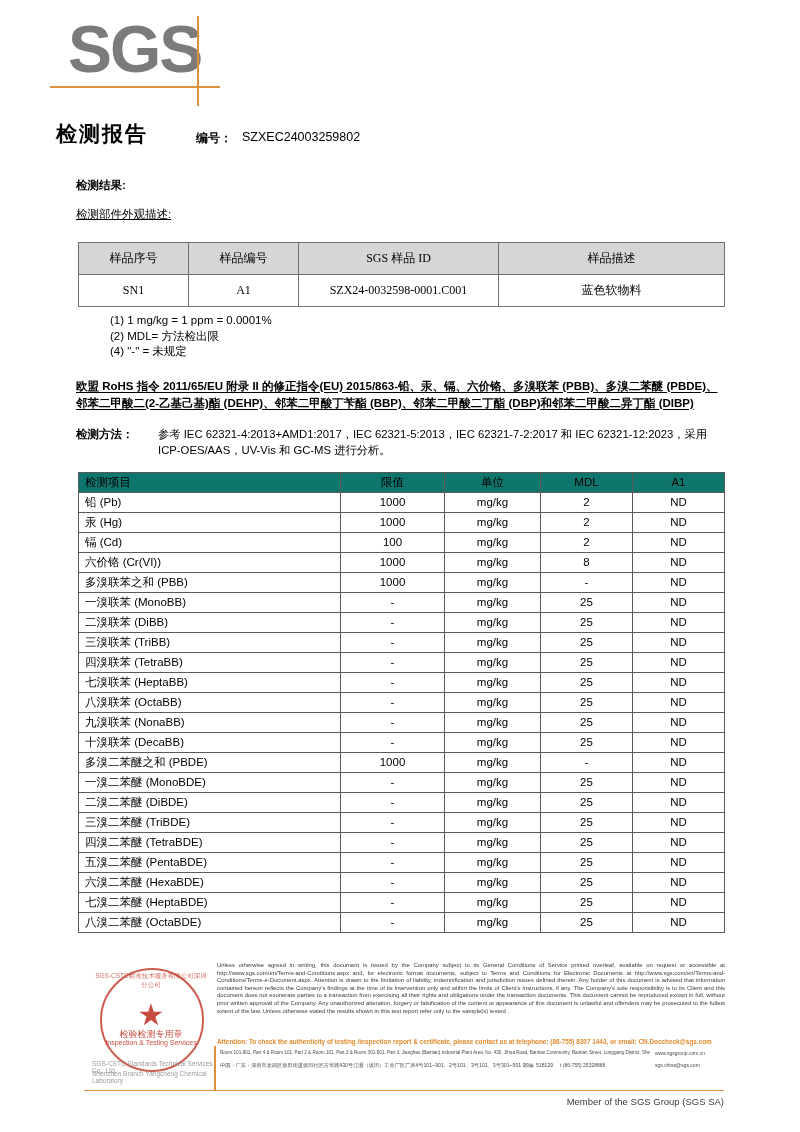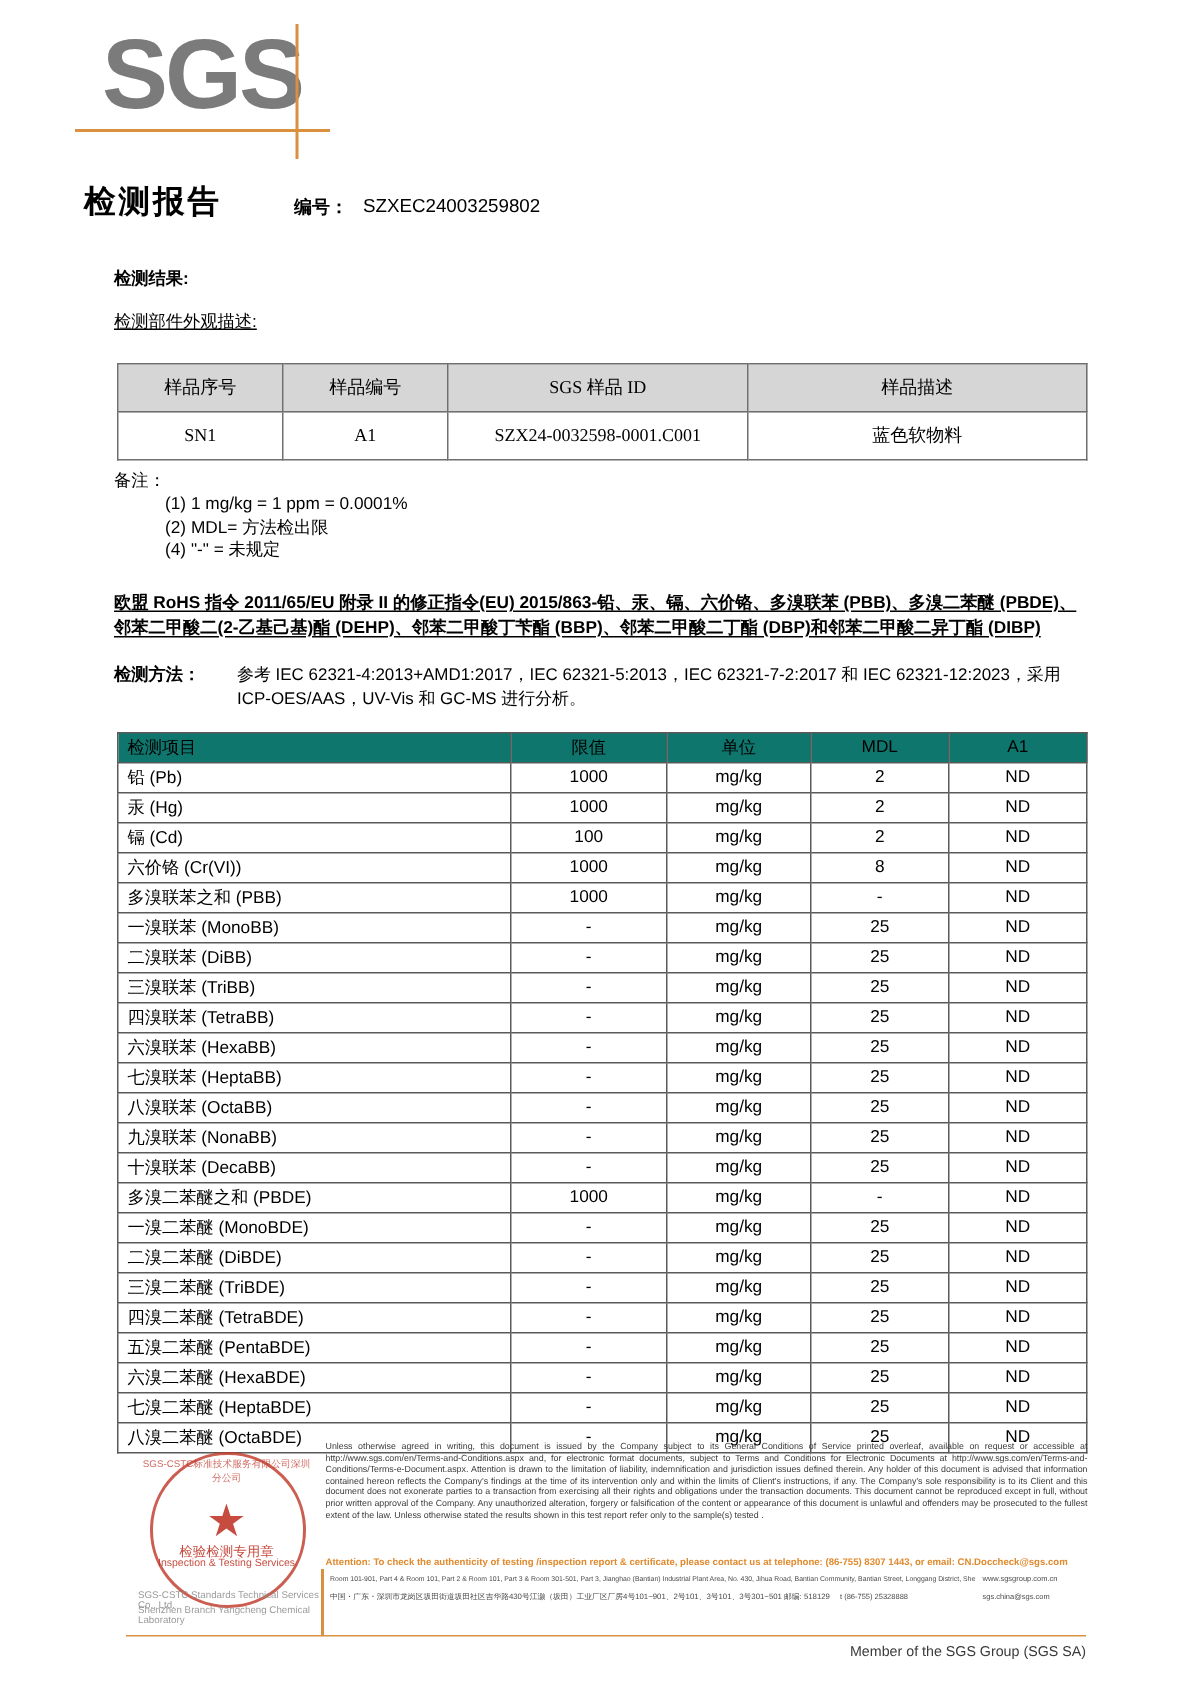--- a/index.html
+++ b/index.html
@@ -359,21 +359,20 @@
       <tr>
         <td>SN1</td>
         <td>A1</td>
         <td>SZX24-0032598-0001.C001</td>
         <td>蓝色软物料</td>
       </tr>
     </tbody>
   </table>
 
   <div class="remarks">
-    <div class="rm-title">备注：</div>
     <ul>
       <li>(1) 1 mg/kg = 1 ppm = 0.0001%</li>
       <li>(2) MDL= 方法检出限</li>
       <li>(4) "-" = 未规定</li>
     </ul>
   </div>
 
   <div class="directive">欧盟 RoHS 指令 2011/65/EU 附录 II 的修正指令(EU) 2015/863-铅、汞、镉、六价铬、多溴联苯 (PBB)、多溴二苯醚 (PBDE)、邻苯二甲酸二(2-乙基己基)酯 (DEHP)、邻苯二甲酸丁苄酯 (BBP)、邻苯二甲酸二丁酯 (DBP)和邻苯二甲酸二异丁酯 (DIBP)</div>
 
   <div class="method-block">
@@ -456,27 +455,20 @@
           <td class="c-num">ND</td>
         </tr>
         <tr>
           <td class="c-item">四溴联苯 (TetraBB)</td>
           <td class="c-num">-</td>
           <td class="c-num">mg/kg</td>
           <td class="c-num">25</td>
           <td class="c-num">ND</td>
         </tr>
         <tr>
-          <td class="c-item">六溴联苯 (HexaBB)</td>
-          <td class="c-num">-</td>
-          <td class="c-num">mg/kg</td>
-          <td class="c-num">25</td>
-          <td class="c-num">ND</td>
-        </tr>
-        <tr>
           <td class="c-item">七溴联苯 (HeptaBB)</td>
           <td class="c-num">-</td>
           <td class="c-num">mg/kg</td>
           <td class="c-num">25</td>
           <td class="c-num">ND</td>
         </tr>
         <tr>
           <td class="c-item">八溴联苯 (OctaBB)</td>
           <td class="c-num">-</td>
           <td class="c-num">mg/kg</td>

